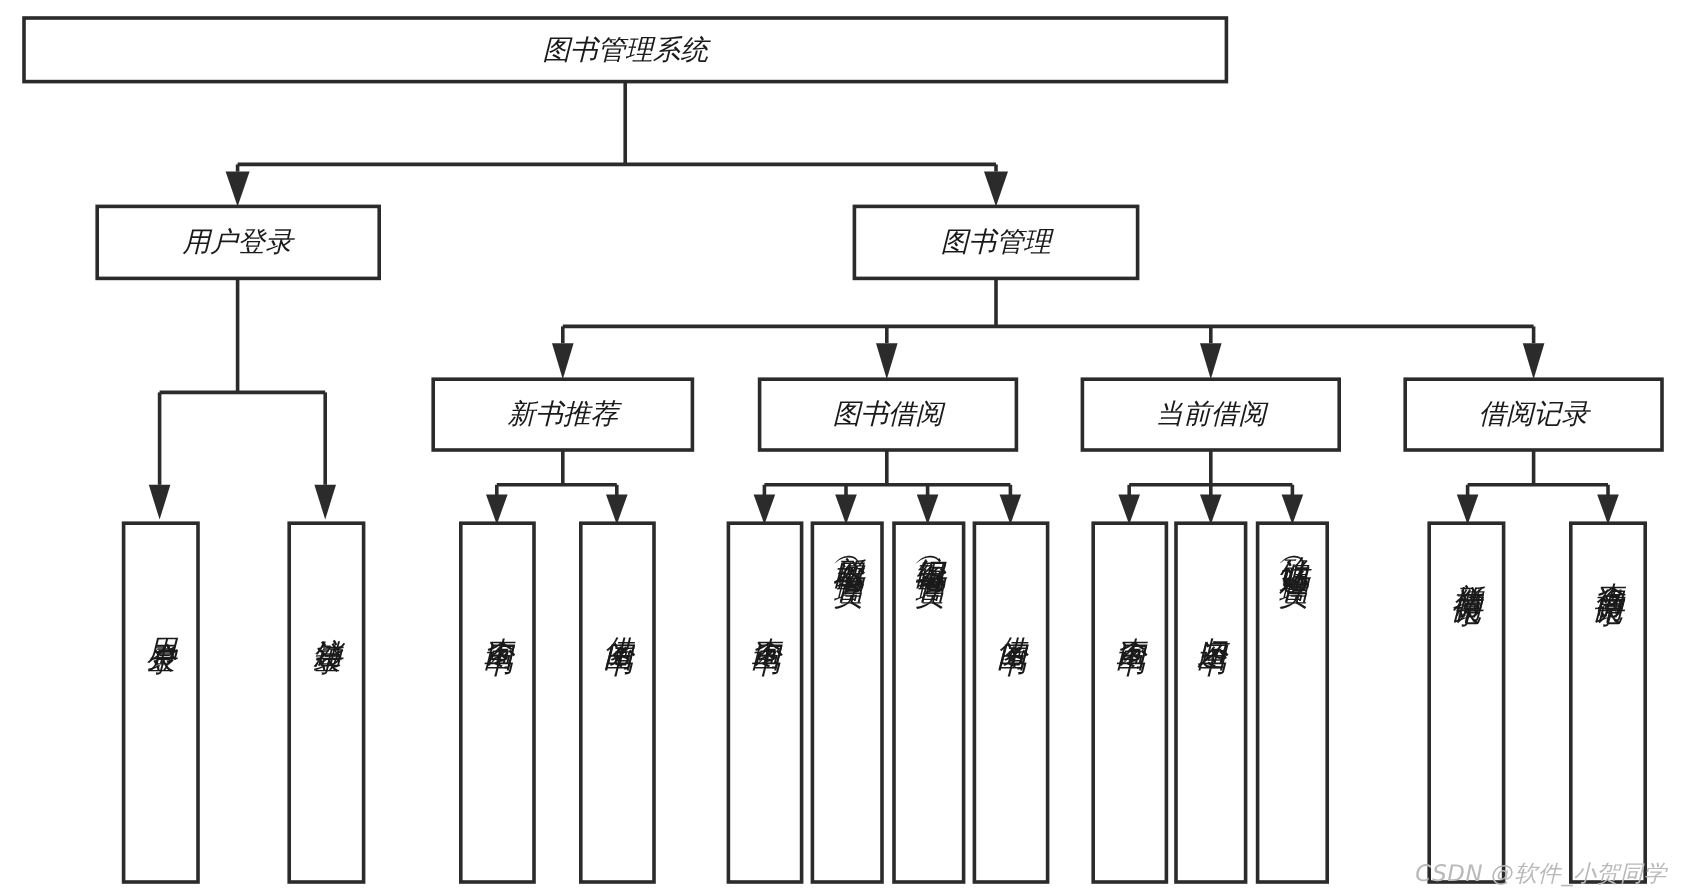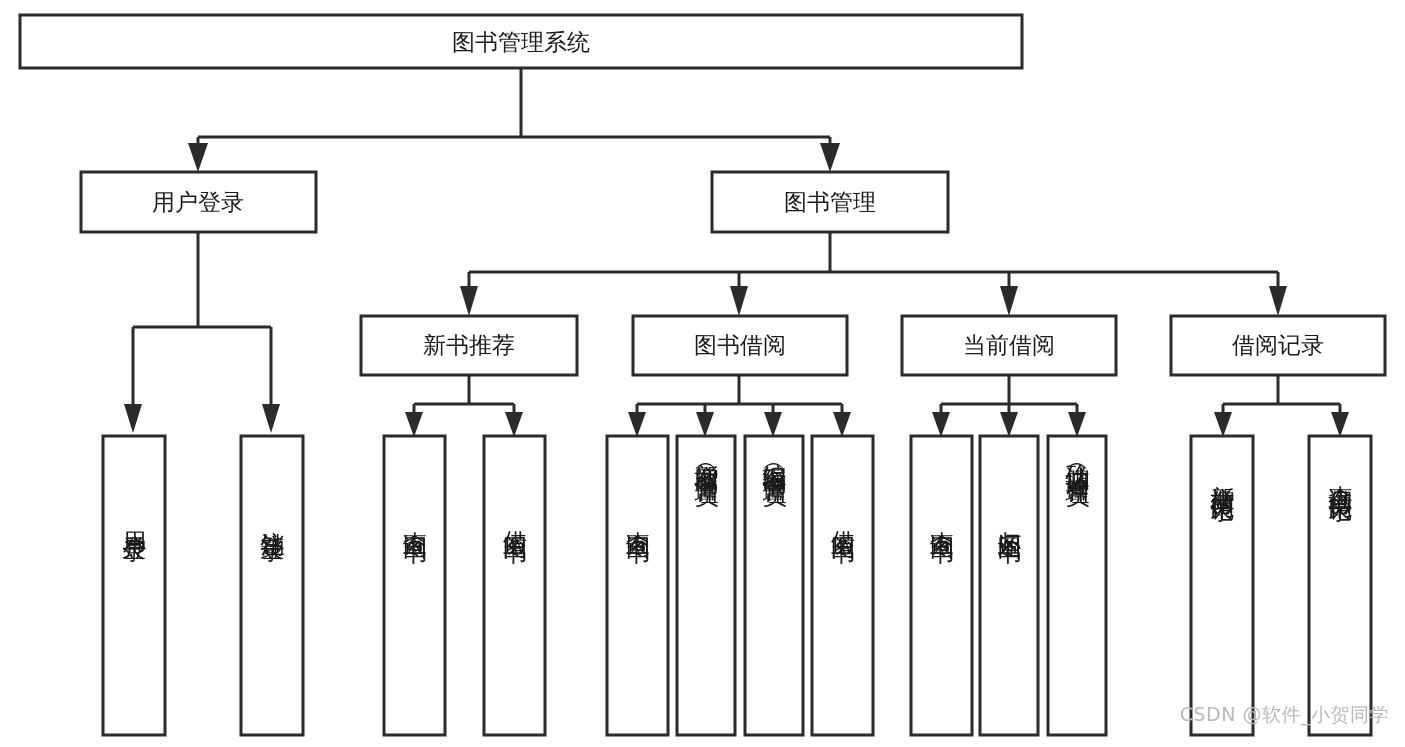--- a/index.html
+++ b/index.html
@@ -10,20 +10,21 @@
   }
   body {
     font-family: "DejaVu Sans", "Liberation Sans", sans-serif;
   }
   #diagram-root {
     position: relative;
     width: 1405px;
     height: 747px;
     background: #ffffff;
     overflow: hidden;
+    font-style: italic;
   }
   svg#flowchart {
     display: block;
     width: 1405px;
     height: 747px;
   }
   .node-box {
     fill: #ffffff;
     stroke: #2b2b2b;
     stroke-width: 3;
@@ -58,21 +59,21 @@
     font-family: "DejaVu Sans", "Liberation Sans", sans-serif;
     font-size: 24px;
     line-height: 1.05;
     color: #1a1a1a;
     letter-spacing: 3px;
     white-space: nowrap;
   }
   .watermark {
     position: absolute;
     right: 16px;
-    bottom: 19px;
+    bottom: 6px;
     font-family: "DejaVu Sans", "Liberation Sans", sans-serif;
     font-size: 19px;
     color: #b9b9b9;
     letter-spacing: 0.5px;
     user-select: none;
   }
 </style>
 </head>
 <body>
 

